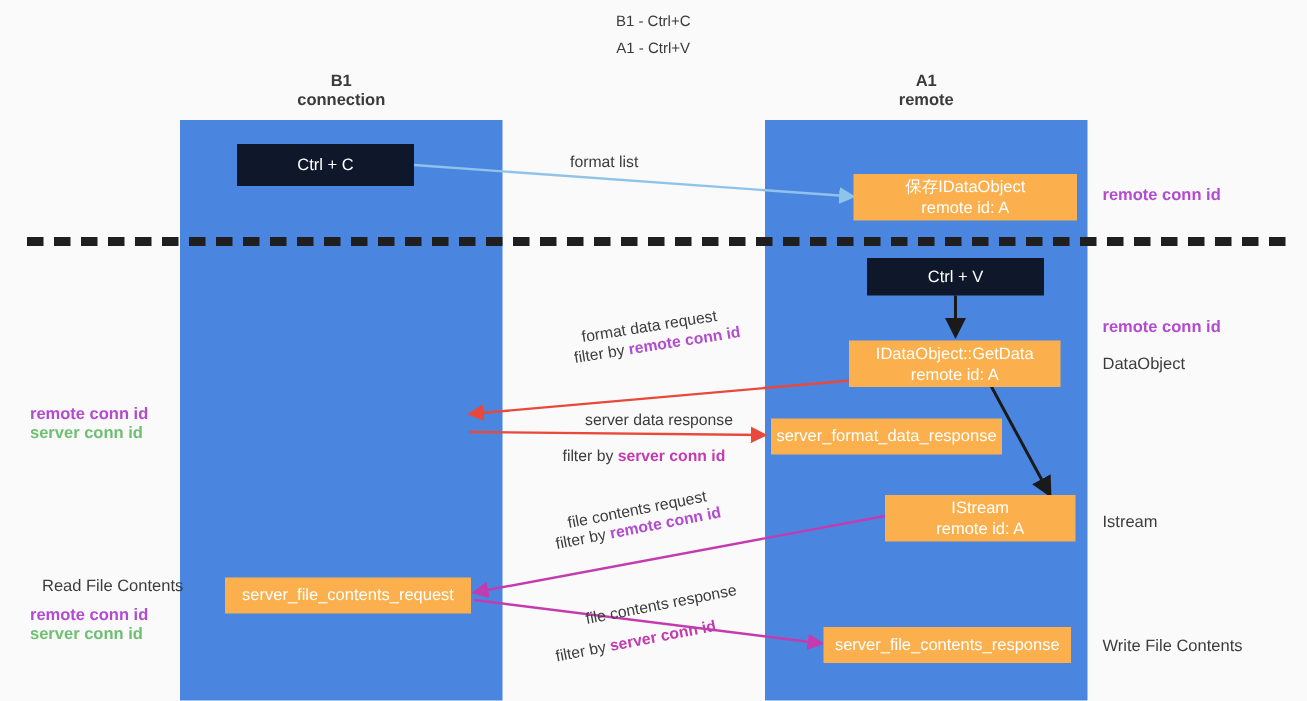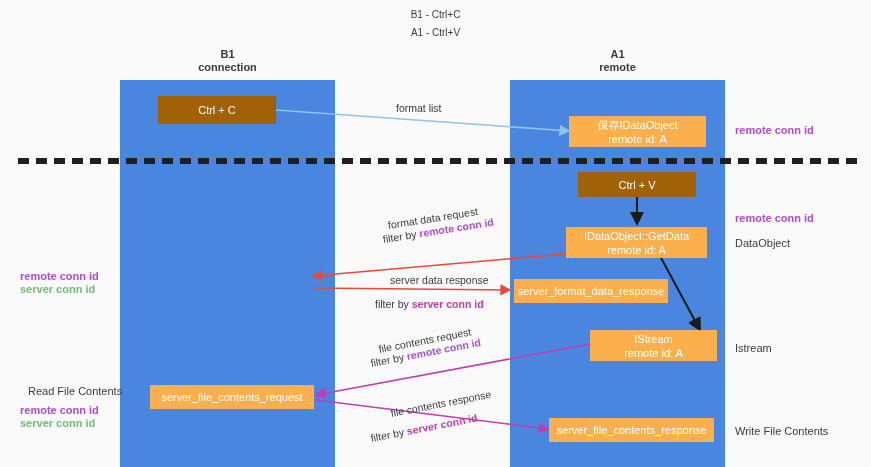--- a/index.html
+++ b/index.html
@@ -45,21 +45,21 @@
     display:flex;
     flex-direction:column;
     align-items:center;
     justify-content:center;
     color:#ffffff;
     font-size:11px;
     line-height:14px;
     text-align:center;
     z-index:6;
   }
-  .node.green{background:#a16207;}
+  .node.green{background:#0f172a;}
   .node.orange{background:#fbb04d;}
 
   .side-label{
     position:absolute;
     font-size:11px;
     line-height:14px;
     color:#3c3c3c;
     z-index:7;
     white-space:nowrap;
   }
@@ -136,21 +136,21 @@
   </svg>
 
   <svg id="dash" viewBox="0 0 871 467">
     <line x1="18" y1="161" x2="862" y2="161" stroke="#1f1f1f" stroke-width="6" stroke-dasharray="11 7"></line>
   </svg>
 
   <div class="node green" style="left:158px;top:96px;width:118px;height:28px;">
     <div>Ctrl + C</div>
   </div>
 
-  <div class="node orange" style="left:569px;top:116px;width:137px;height:31px;">
+  <div class="node orange" style="left:569px;top:116px;width:149px;height:31px;">
     <div>保存IDataObject</div>
     <div>remote id: A</div>
   </div>
 
   <div class="node green" style="left:578px;top:172px;width:118px;height:25px;">
     <div>Ctrl + V</div>
   </div>
 
   <div class="node orange" style="left:566px;top:227px;width:141px;height:31px;">
     <div>IDataObject::GetData</div>
@@ -168,21 +168,21 @@
   </div>
 
   <div class="node orange" style="left:150px;top:385px;width:164px;height:24px;">
     <div>server_file_contents_request</div>
   </div>
 
   <div class="node orange" style="left:549px;top:418px;width:165px;height:24px;">
     <div>server_file_contents_response</div>
   </div>
 
-  <div class="edge-label" style="left:396px;top:102px;">
+  <div class="edge-label" style="left:380px;top:102px;">
     <span>format list</span>
   </div>
 
   <div class="edge-label rot-up" style="left:389px;top:219px;">
     <span>format data request</span>
   </div>
   <div class="edge-label rot-up" style="left:384px;top:233px;">
     <span>filter by </span><span class="hl-purple">remote conn id</span>
   </div>
 

